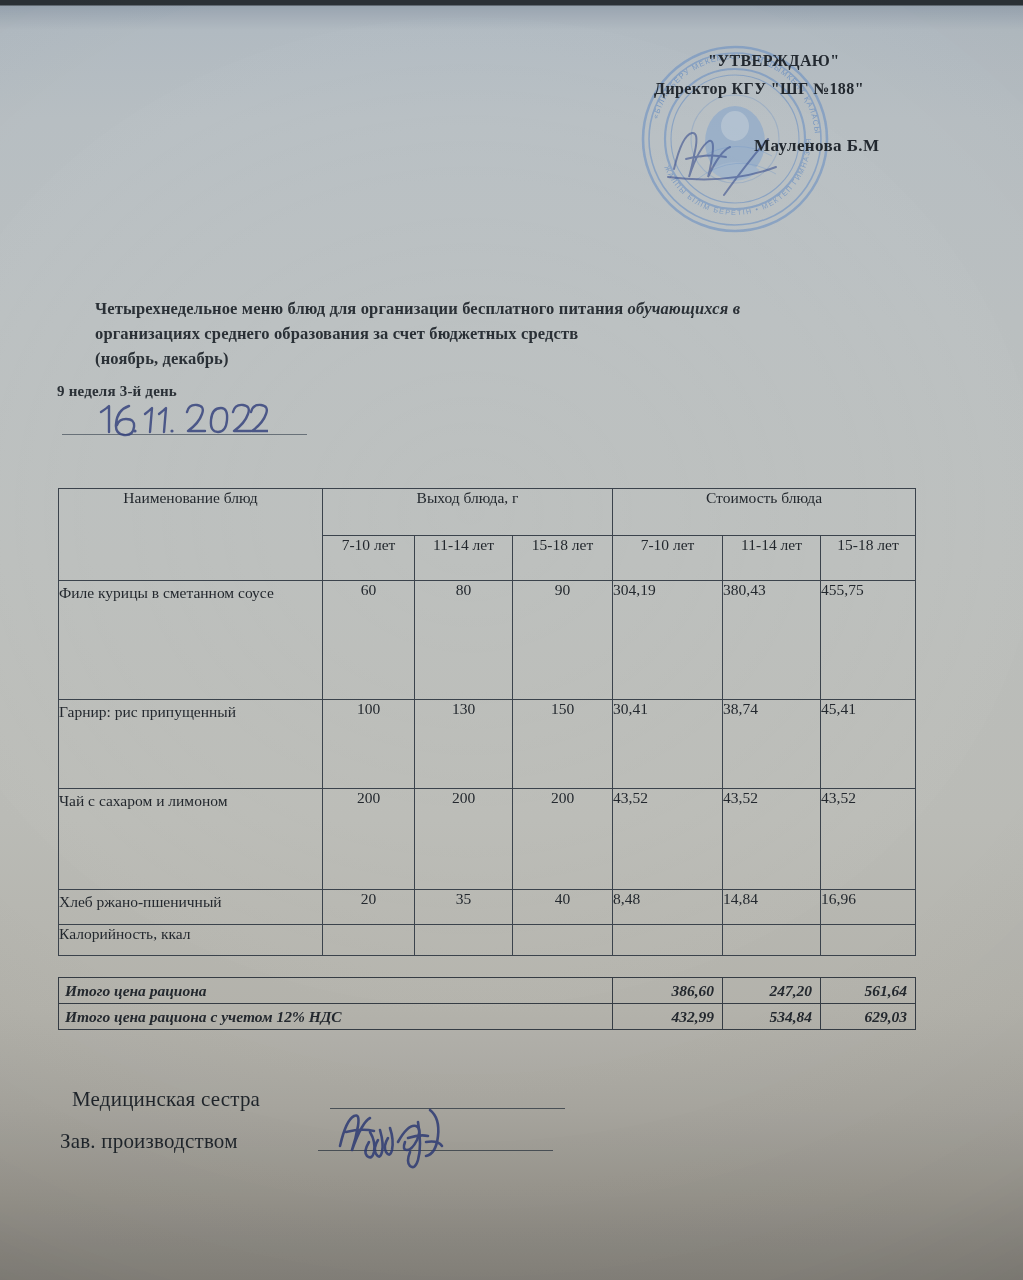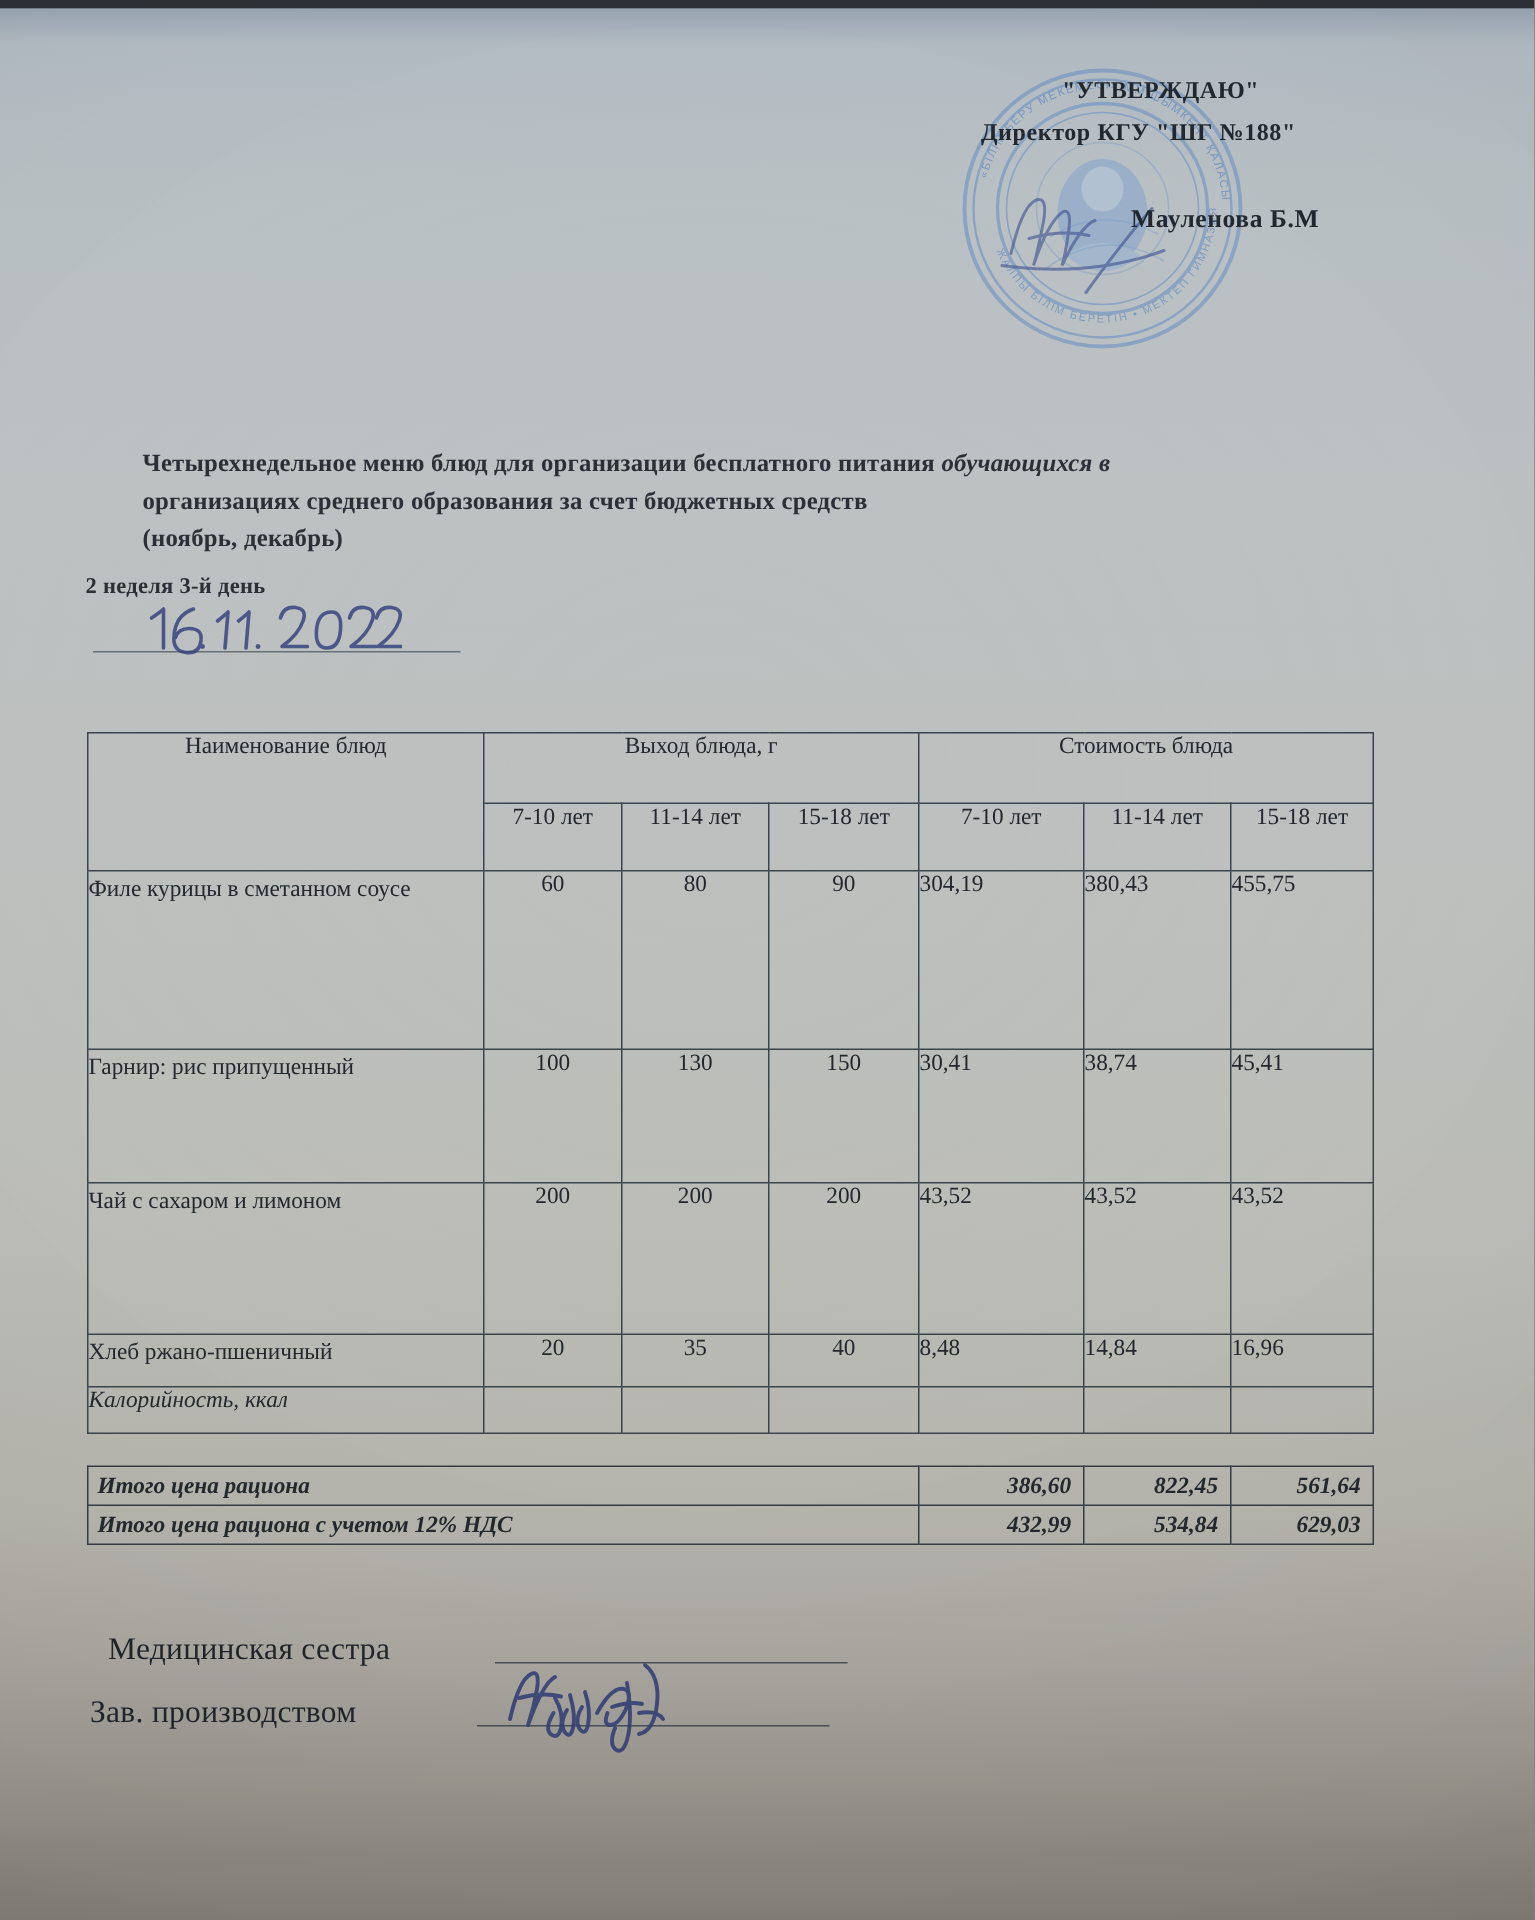--- a/index.html
+++ b/index.html
@@ -200,21 +200,20 @@
     padding-top: 7px;
   }
   tr.r-tall td { height: 118px; }
   tr.r-mid td  { height: 88px; }
   tr.r-tea td  { height: 100px; }
   tr.r-short td { height: 34px; }
   tr.r-cal td { height: 30px; }
   td.cal-label {
     font-weight: bold;
     padding: 2px 4px 0 6px;
-    font-style: italic;
   }
 
   
   #totals-wrap {
     position: absolute;
     left: 58px;
     top: 977px;
     width: 857px;
   }
   table.totals {
@@ -327,21 +326,21 @@
     <div class="ap-line ap-dir">Директор КГУ "ШГ №188"</div>
     <div class="ap-line ap-name">Мауленова Б.М</div>
   </div>
 
   <div id="doc-title">
     <div class="t1"><span>Четырехнедельное меню блюд для организации бесплатного питания </span><span class="t-it">обучающихся в</span></div>
     <div class="t2">организациях среднего образования за счет бюджетных средств</div>
     <div class="t3">(ноябрь, декабрь)</div>
   </div>
 
-  <div id="week-line">2 неделя 3-й день</div>
+  <div id="week-line">9 неделя 3-й день</div>
   <div id="date-rule"></div>
   <div id="date-hand">
     <svg viewBox="0 0 175 42" xmlns="http://www.w3.org/2000/svg">
       <g fill="none" stroke="#33407c" stroke-width="2.4" stroke-linecap="round" stroke-linejoin="round" opacity="0.82">
 
         <path d="M 8 14 q 6 -4 8 -6 l 0 26"></path>
         <path d="M 36 8 q -12 4 -13 18 q -1 10 8 11 q 9 1 10 -8 q 1 -8 -8 -8 q -7 0 -9 6"></path>
         <circle cx="42" cy="33" r="1.6" fill="#33407c" stroke="none"></circle>
 
         <path d="M 52 16 q 5 -4 7 -6 l -2 24"></path>
@@ -437,21 +436,21 @@
       <colgroup>
         <col style="width:554px">
         <col style="width:110px">
         <col style="width:98px">
         <col style="width:95px">
       </colgroup>
       <tbody>
         <tr>
           <td class="tot-label">Итого цена рациона</td>
           <td class="tot-val">386,60</td>
-          <td class="tot-val">822,45</td>
+          <td class="tot-val">247,20</td>
           <td class="tot-val">561,64</td>
         </tr>
         <tr>
           <td class="tot-label">Итого цена рациона с учетом 12% НДС</td>
           <td class="tot-val">432,99</td>
           <td class="tot-val">534,84</td>
           <td class="tot-val">629,03</td>
         </tr>
       </tbody>
     </table>

